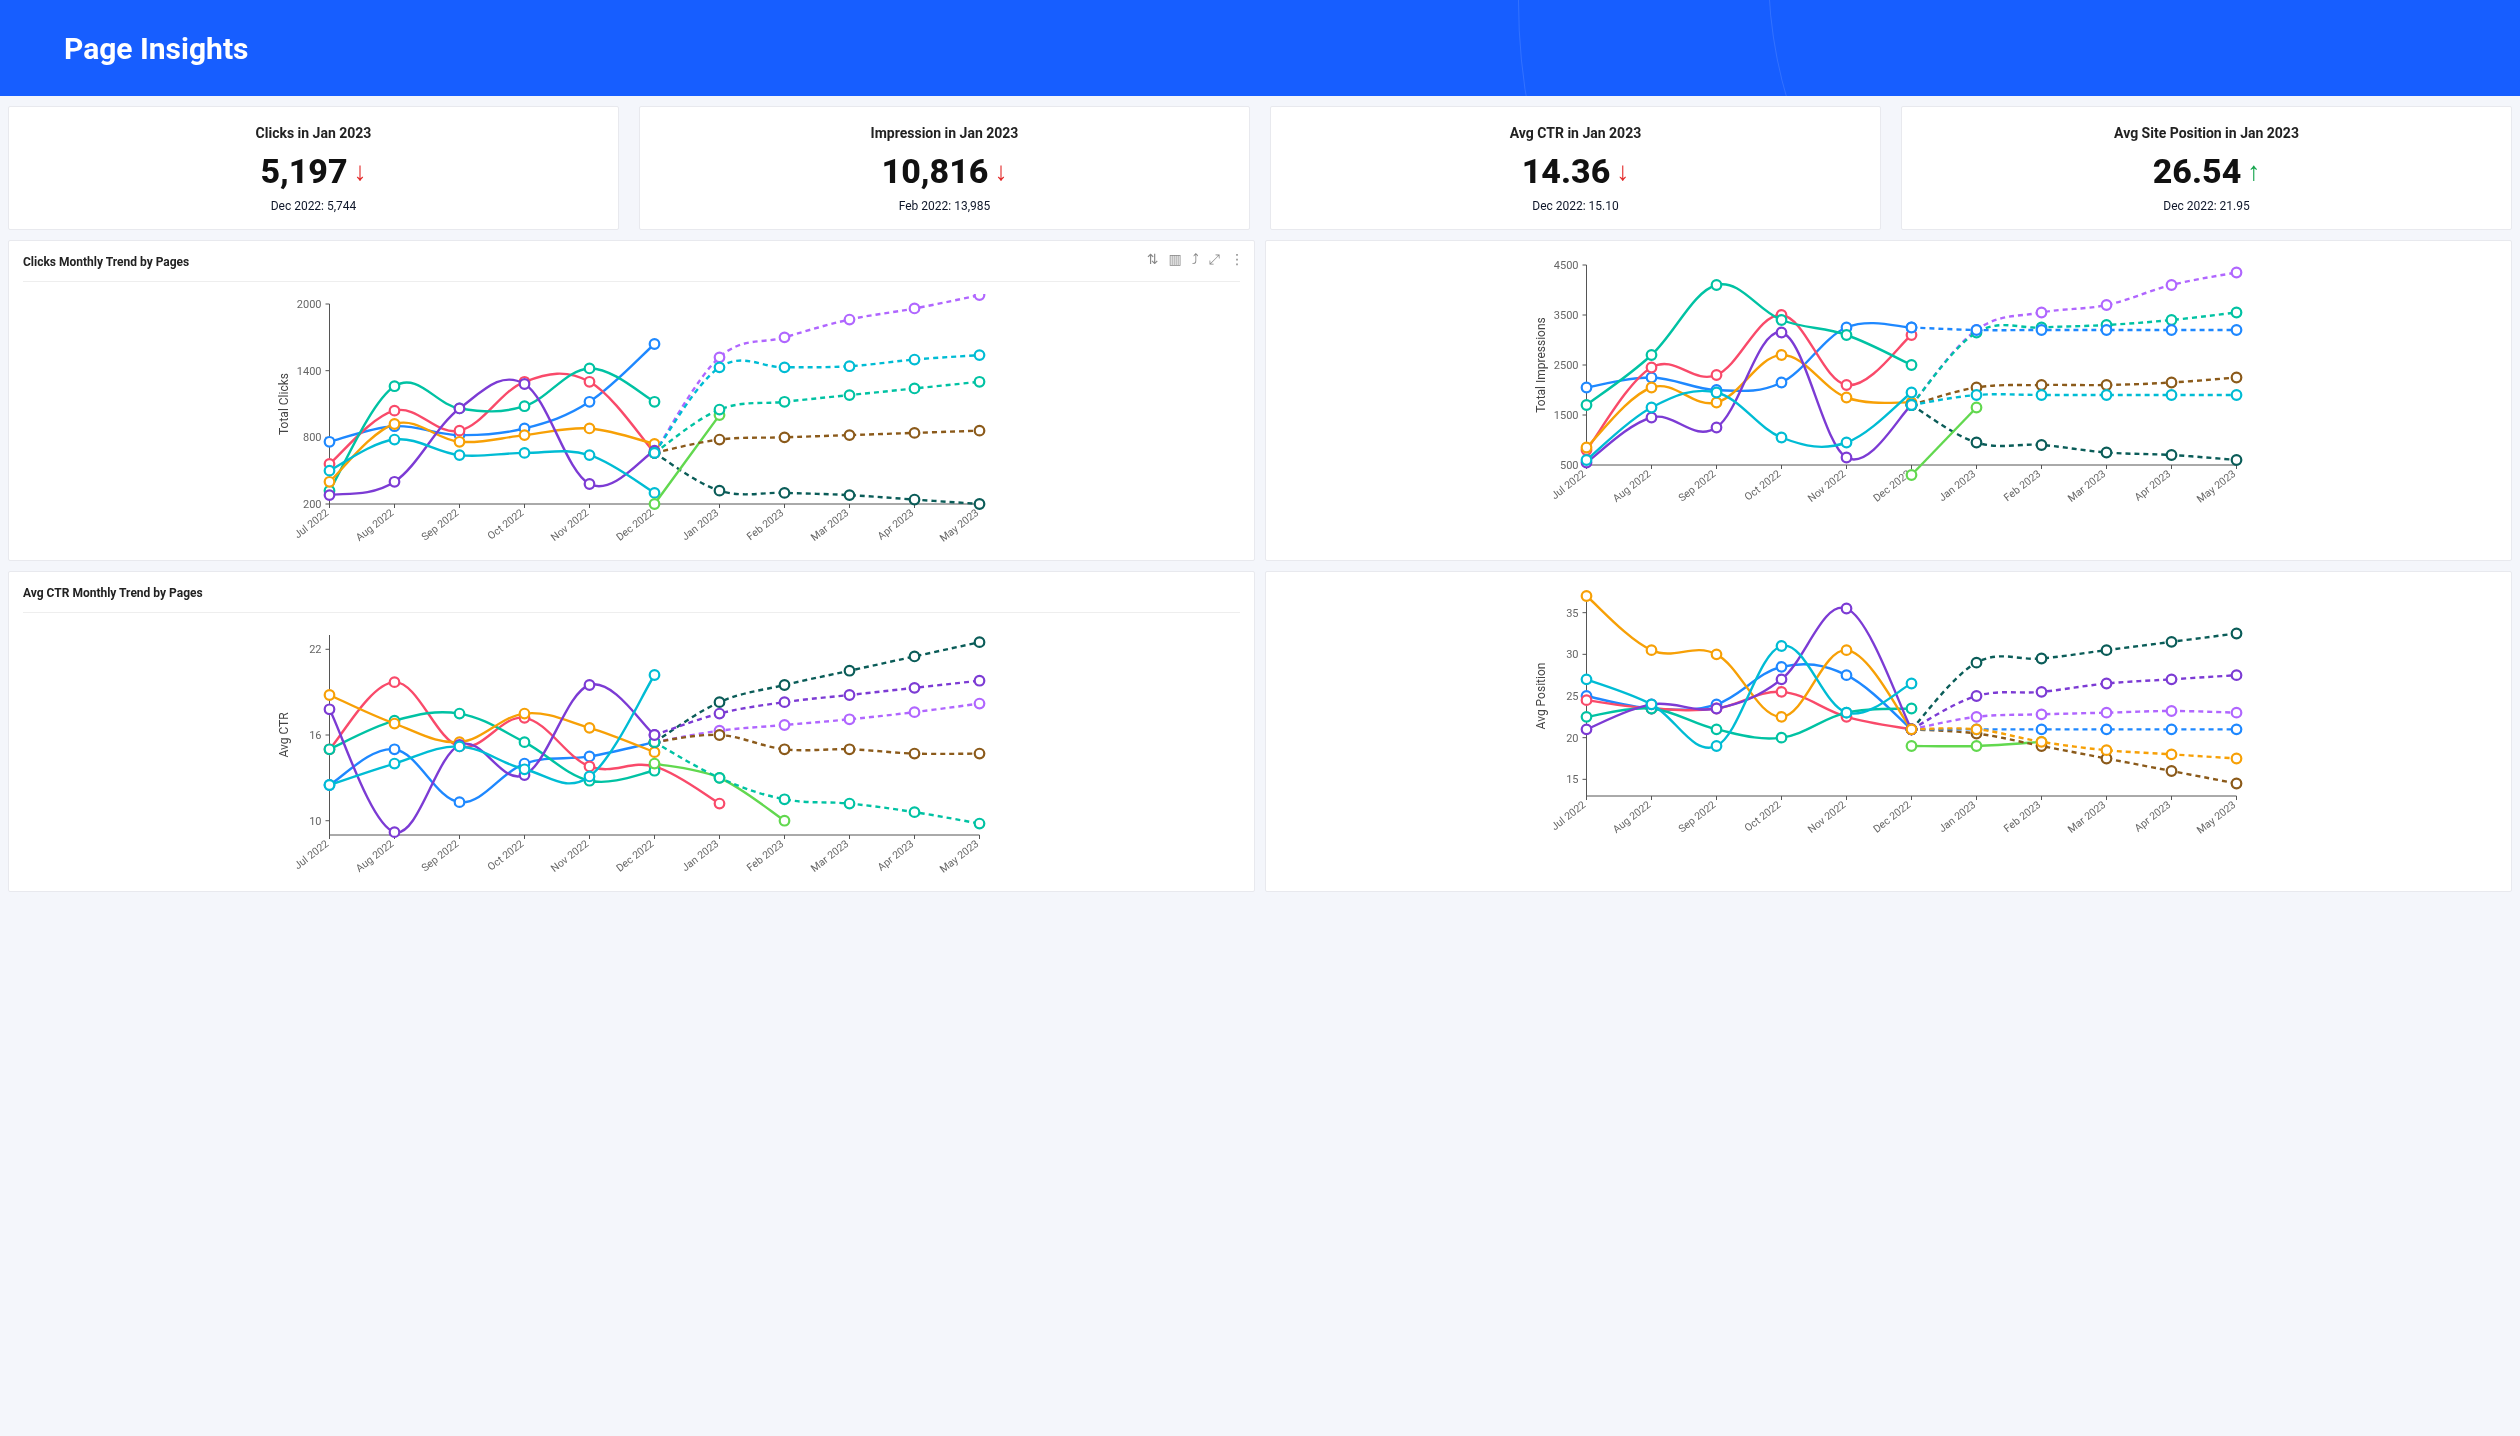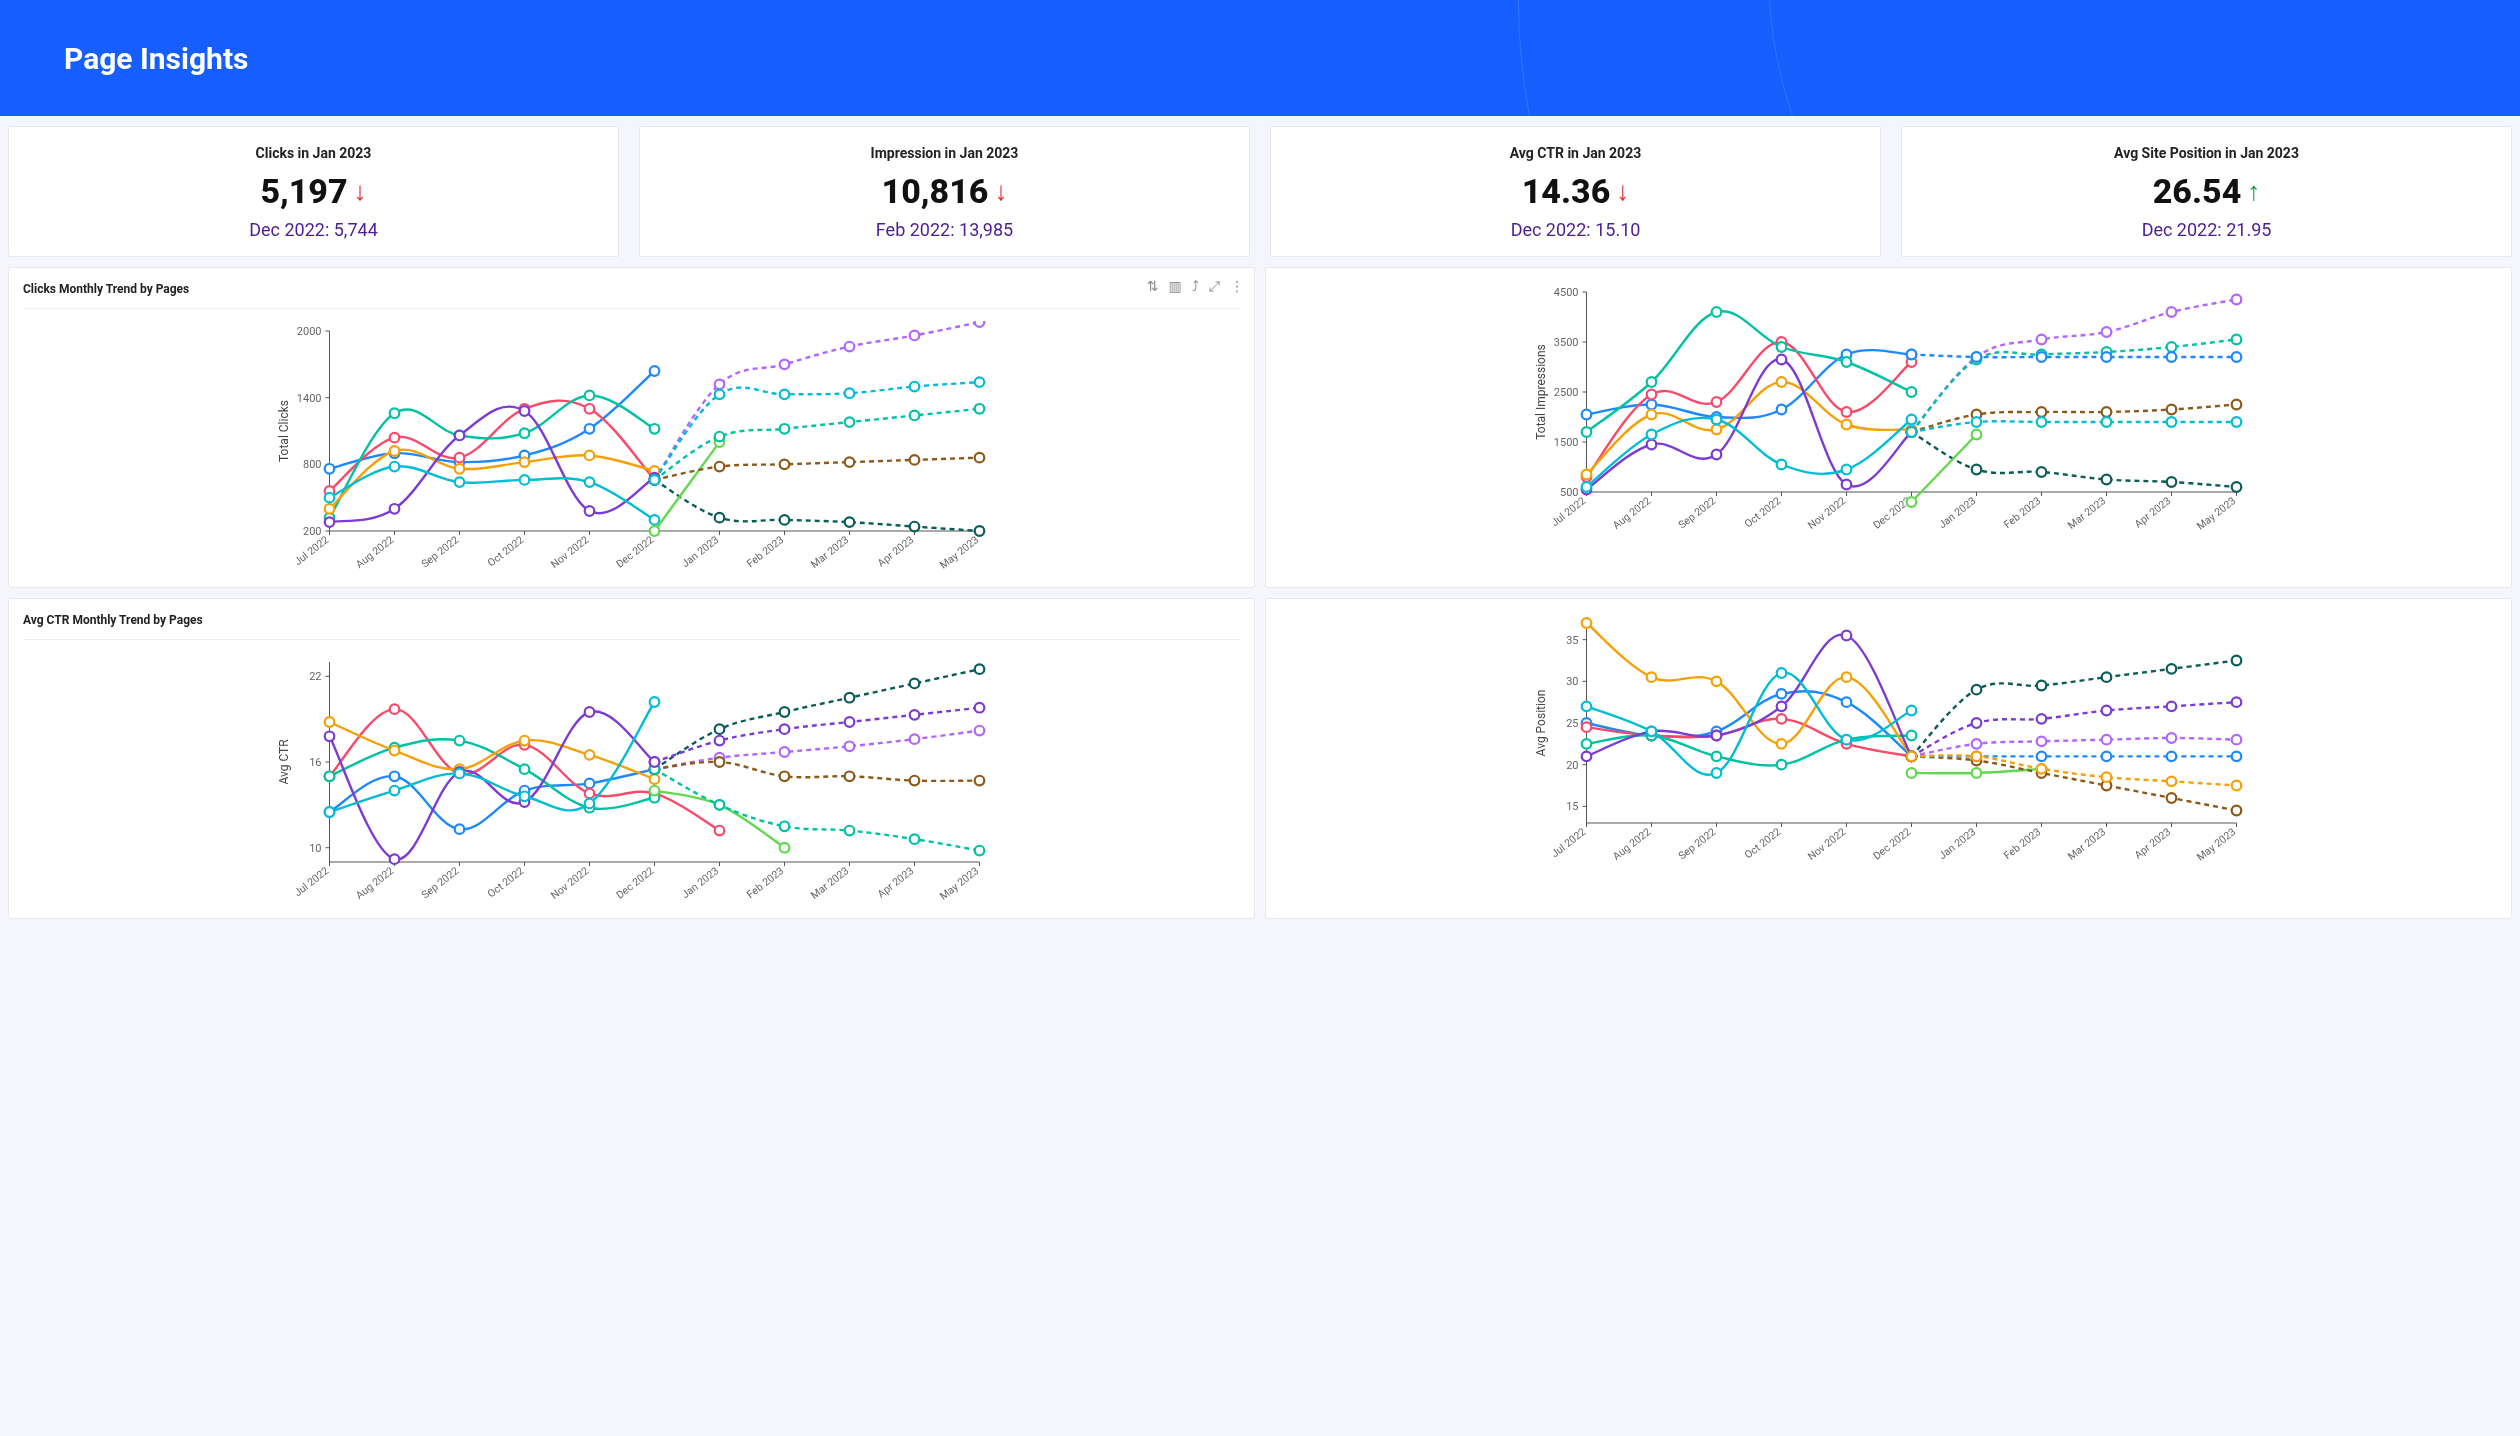--- a/index.html
+++ b/index.html
@@ -1,30 +1,30 @@
 <!DOCTYPE html>
 <html><head>
 <meta charset="utf-8">
 <style>
 * { box-sizing: border-box; margin: 0; padding: 0; }
 body { font-family: -apple-system, BlinkMacSystemFont, "Segoe UI", Roboto, sans-serif; background: #f4f6fb; color: #333; }
-.header { background: #175eff; height: 116px; display: flex; align-items: center; padding: 0 64px; position: relative; overflow: hidden; }
+.header { background: #175eff; height: 96px; display: flex; align-items: center; padding: 0 64px; position: relative; overflow: hidden; }
 .header-title { font-size: 30px; font-weight: 700; color: #fff; }
 .header::before, .header::after { content: ""; position: absolute; border: 1px solid rgba(255,255,255,0.12); border-radius: 50%; }
 .header::before { width: 1200px; height: 1200px; top: -600px; right: -200px; }
 .header::after  { width: 900px;  height: 900px;  top: -480px; right: -150px; }
 
 .kpi-row { display: flex; gap: 20px; padding: 10px 8px; }
 .kpi-card { flex: 1; background: #fff; border: 1px solid #e8e9ee; border-radius: 2px; padding: 18px 10px 16px; text-align: center; }
 .kpi-title { font-size: 14px; font-weight: 700; color: #222; margin-bottom: 10px; }
 .kpi-value { font-size: 34px; font-weight: 800; color: #111; display: inline-flex; align-items: center; gap: 6px; }
 .arrow { font-size: 26px; font-weight: 400; }
 .arrow.down { color: #e32b2b; }
 .arrow.up   { color: #14a44d; }
-.kpi-prev { font-size: 18px; color: #4c1d95; margin-top: 8px; }
+.kpi-prev { font-size: 12px; color: #0f172a; margin-top: 8px; }
 
 .chart-grid { display: grid; grid-template-columns: 1fr 1fr; gap: 10px; padding: 0 8px 12px; }
 .chart-card { background: #fff; border: 1px solid #e8e9ee; border-radius: 2px; padding: 14px 14px 6px; position: relative; }
 .chart-title { font-size: 12px; font-weight: 700; color: #222; margin-bottom: 12px; border-bottom: 1px solid #eee; padding-bottom: 12px; }
 .chart-toolbar { position: absolute; top: 10px; right: 10px; display: flex; gap: 10px; color: #888; font-size: 14px; }
 .chart-toolbar span { cursor: pointer; }
 svg.chart { width: 100%; height: 260px; display: block; }
 </style>
 </head>
 <body>

